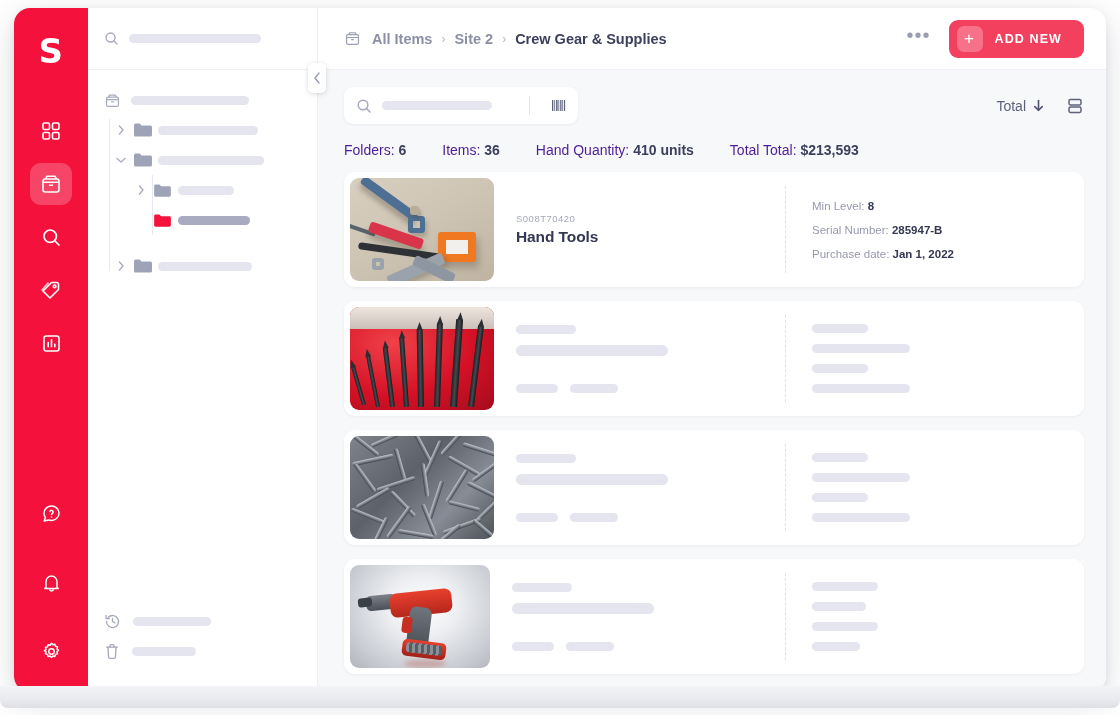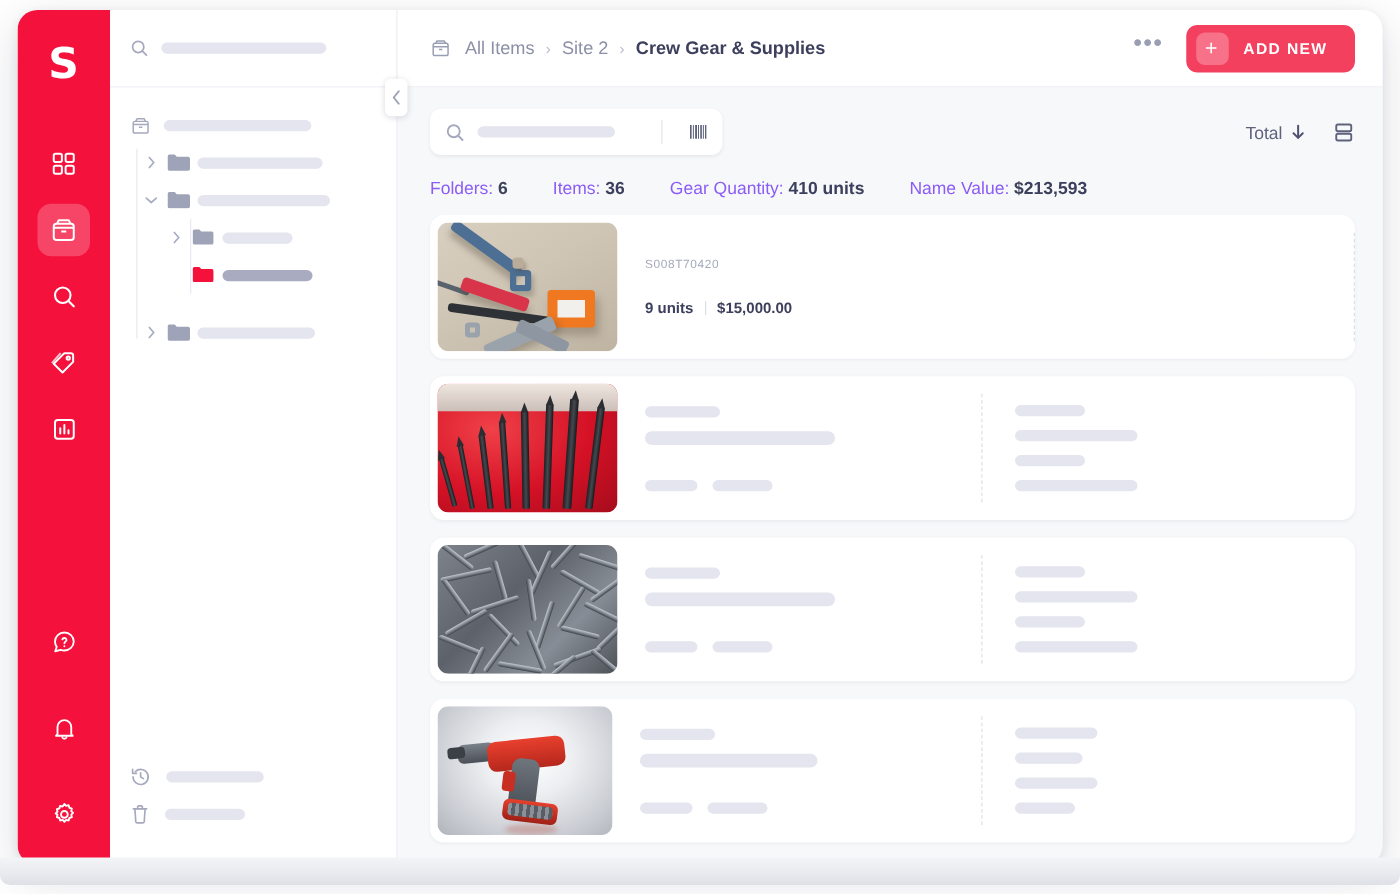--- a/index.html
+++ b/index.html
@@ -104,21 +104,21 @@
   .main { flex: 1 1 auto; background: #f7f8fa; display: flex; flex-direction: column; min-width: 0; }
 
   .topbar {
     height: 62px; flex: 0 0 62px;
     background: #fff;
     display: flex; align-items: center;
     padding: 0 22px 0 26px;
     border-bottom: 1px solid #eef0f4;
   }
   .crumbs { display: flex; align-items: center; gap: 9px; font-size: 14.5px; }
-  .crumb { color: #8c90a6; cursor: pointer; }
+  .crumb { color: #8c90a6; cursor: pointer; font-weight: bold; }
   .crumb.active { color: #3c405c; font-weight: 700; }
   .crumb-sep { color: #b7bacb; font-size: 12px; }
   .top-right { margin-left: auto; display: flex; align-items: center; gap: 18px; }
   .dots { color: #9a9eb2; font-size: 20px; letter-spacing: 1px; line-height: 8px; cursor: pointer; padding-bottom:8px;}
   .add-btn {
     display: flex; align-items: center; gap: 12px;
     background: #f4405f; color: #fff;
     border: none; border-radius: 9px;
     height: 38px; padding: 0 22px 0 8px;
     font-size: 12.5px; font-weight: 700; letter-spacing: 1.1px;
@@ -142,21 +142,21 @@
     display: flex; align-items: center; padding: 0 12px; gap: 10px;
   }
   .search-skel { width: 110px; }
   .vsep { width: 1px; height: 19px; background: #e4e6ee; margin-left: auto; }
   .barcode { margin-left: 11px; display:flex; }
   .sort { margin-left: auto; display: flex; align-items: center; gap: 7px;
           color: #5e627d; font-size: 14px; cursor: pointer; }
   .viewtoggle { margin-left: 22px; cursor: pointer; display:flex; }
 
   .stats { display: flex; align-items: center; gap: 36px; padding: 18px 26px 14px 26px; font-size: 14px; }
-  .stat-label { color: #8b5cf6; }
+  .stat-label { color: #4c1d95; }
   .stat-value { color: #3c405c; font-weight: 700; }
 
   .list { flex: 1 1 auto; overflow: hidden; padding: 0 22px 0 26px; }
   .card {
     background: #fff; border-radius: 11px;
     height: 115px; margin-bottom: 14px;
     display: flex; align-items: center;
     box-shadow: 0 1px 3px rgba(40,45,70,.06);
     overflow: hidden;
   }
@@ -502,25 +502,25 @@
     <div class="stats">
       <div>
         <span class="stat-label">Folders:</span>
         <span class="stat-value">6</span>
       </div>
       <div>
         <span class="stat-label">Items:</span>
         <span class="stat-value">36</span>
       </div>
       <div>
-        <span class="stat-label">Gear Quantity:</span>
+        <span class="stat-label">Hand Quantity:</span>
         <span class="stat-value">410 units</span>
       </div>
       <div>
-        <span class="stat-label">Name Value:</span>
+        <span class="stat-label">Total Total:</span>
         <span class="stat-value">$213,593</span>
       </div>
     </div>
 
     <div class="list">
 
       <article class="card">
         <div class="thumb">
           <div class="img-tools">
             <i class="w1"></i>
@@ -530,27 +530,37 @@
               <i class="sd"></i>
               <i class="bar"></i>
             <i class="tm"></i>
               <i class="ring"></i>
               <i class="pl"></i>
               <i class="pl2"></i>
           </div>
         </div>
         <div class="card-left">
           <div class="sku">S008T70420</div>
-          <div class="item-meta">
-            <span>9 units</span>
-            <span class="meta-sep"></span>
-            <span>$15,000.00</span>
-          </div>
+          <div class="item-title">Hand Tools</div>
         </div>
         <div class="card-divider"></div>
+        <div class="card-right">
+          <div class="kv">
+            <span class="k">Min Level:</span>
+            <span class="v">8</span>
+          </div>
+          <div class="kv">
+            <span class="k">Serial Number:</span>
+            <span class="v">285947-B</span>
+          </div>
+          <div class="kv">
+            <span class="k">Purchase date:</span>
+            <span class="v">Jan 1, 2022</span>
+          </div>
+        </div>
       </article>
 
       <article class="card">
         <div class="thumb">
           <div class="img-bits">
             <span class="topstrip"></span>
             <i style="left:12px;  top:58px; width:4px;  height:40px; transform:rotate(-16deg)"></i>
             <i style="left:26px;  top:48px; width:4px;  height:52px; transform:rotate(-11deg)"></i>
             <i style="left:40px;  top:40px; width:5px;  height:60px; transform:rotate(-7deg)"></i>
             <i style="left:54px;  top:30px; width:5px;  height:70px; transform:rotate(-4deg)"></i>

